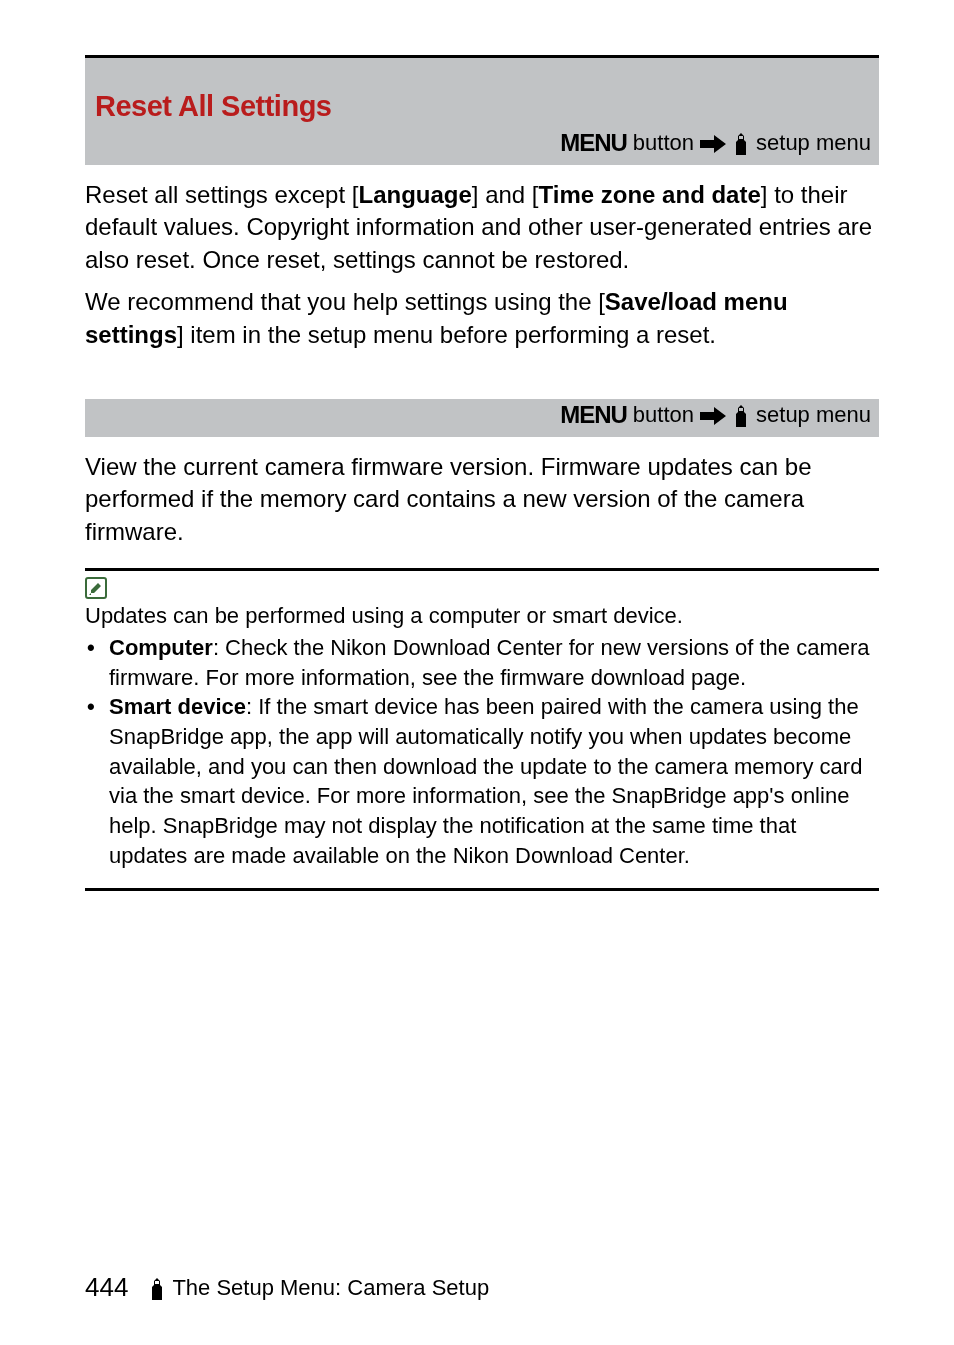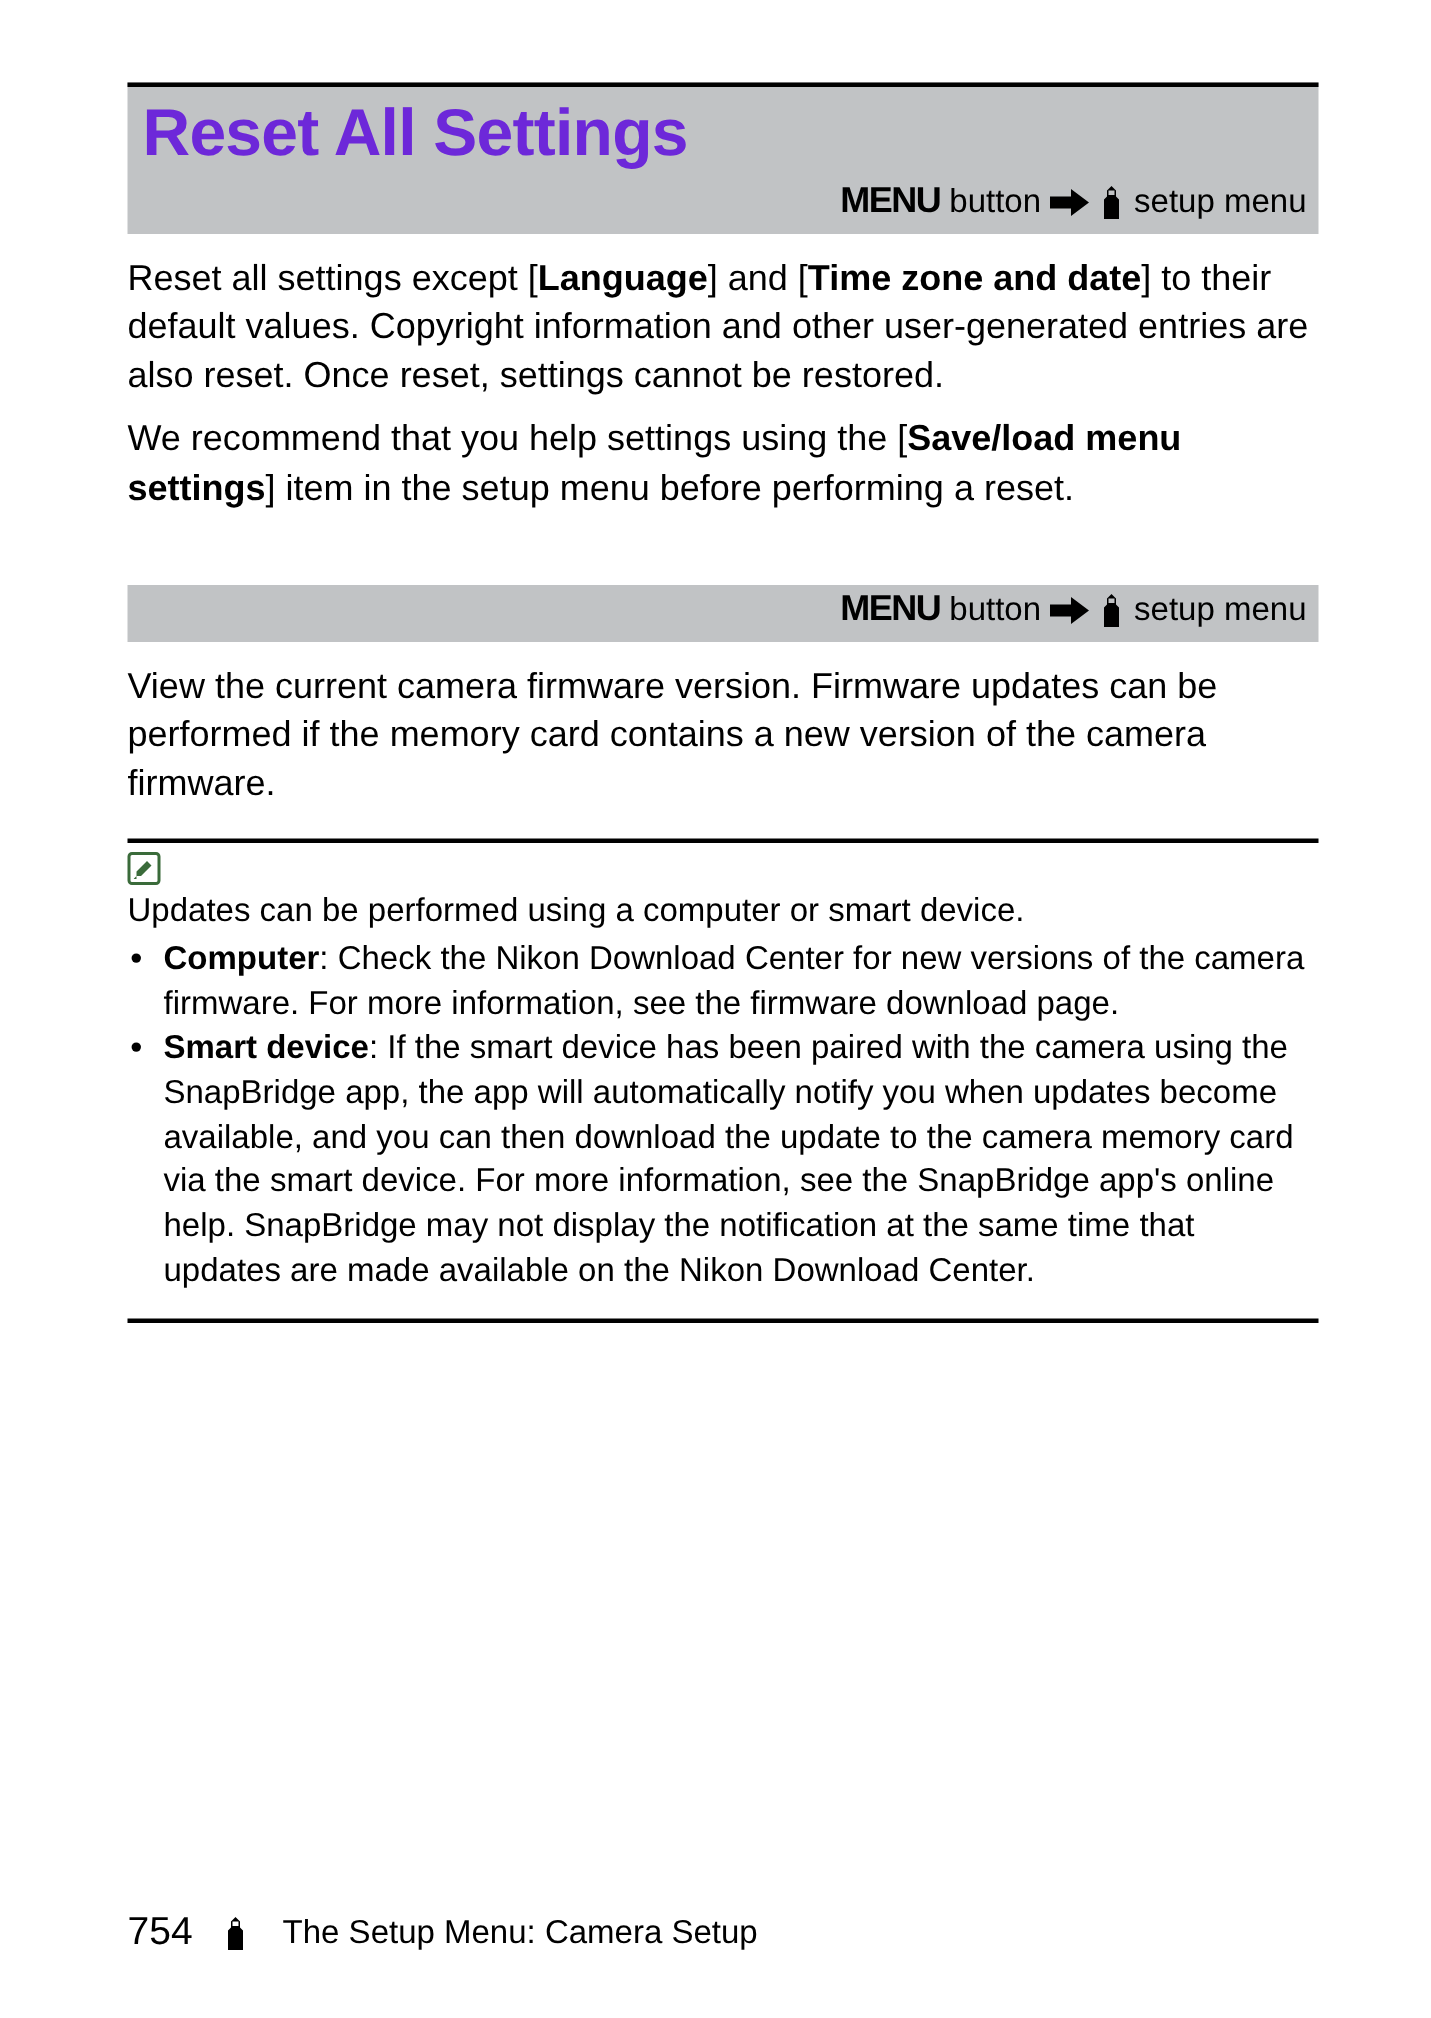--- a/index.html
+++ b/index.html
@@ -16,24 +16,25 @@
     position: relative;
     padding: 55px 75px 0 85px;
   }
   .section-header {
     background: #c1c3c5;
     border-top: 3px solid #000000;
     padding: 6px 10px 4px 10px;
     margin-bottom: 4px;
   }
   .section-title {
-    color: #6d28d9;
-    font-weight: bold;
-    font-size: 44px;
+    color: #b91c1c;
+    font-weight: bold;
+    font-size: 29px;
     letter-spacing: -0.5px;
+    margin-top: 26px;
   }
   .breadcrumb {
     display: flex;
     align-items: center;
     justify-content: flex-end;
     gap: 6px;
     font-size: 22px;
     padding: 2px 8px 8px 0;
     background: #c1c3c5;
     margin-top: -4px;
@@ -135,21 +136,21 @@
     gap: 20px;
   }
   .page-number {
     font-size: 26px;
     font-weight: 400;
   }
   .footer-label {
     font-size: 22px;
     display: flex;
     align-items: center;
-    gap: 22px;
+    gap: 6px;
   }
   .footer-wrench svg {
     width: 18px;
     height: 24px;
     vertical-align: middle;
   }
 </style>
 </head>
 <body>
 
@@ -214,21 +215,21 @@
   <p class="tip-body">Updates can be performed using a computer or smart device.</p>
   <ul class="tip-list">
     <li><b>Computer</b><span>: Check the Nikon Download Center for new versions of the camera firmware. For more information, see the firmware download page.</span></li>
     <li><b>Smart device</b><span>: If the smart device has been paired with the camera using the SnapBridge app, the app will automatically notify you when updates become available, and you can then download the update to the camera memory card via the smart device. For more information, see the SnapBridge app's online help. SnapBridge may not display the notification at the same time that updates are made available on the Nikon Download Center.</span></li>
   </ul>
 
   <div class="subsection-end"></div>
 </div>
 
 <div class="footer">
-  <span class="page-number">754</span>
+  <span class="page-number">444</span>
   <span class="footer-label">
     <span class="footer-wrench">
       <svg viewBox="0 0 18 22">
           <path d="M9 0 L12 3 L12 7 L14 9 L14 22 L4 22 L4 9 L6 7 L6 3 Z M7 3 L7 6 L11 6 L11 3 Z" fill="#000"></path>
         </svg>
     </span>
     <span>The Setup Menu: Camera Setup</span>
   </span>
 </div>
 

